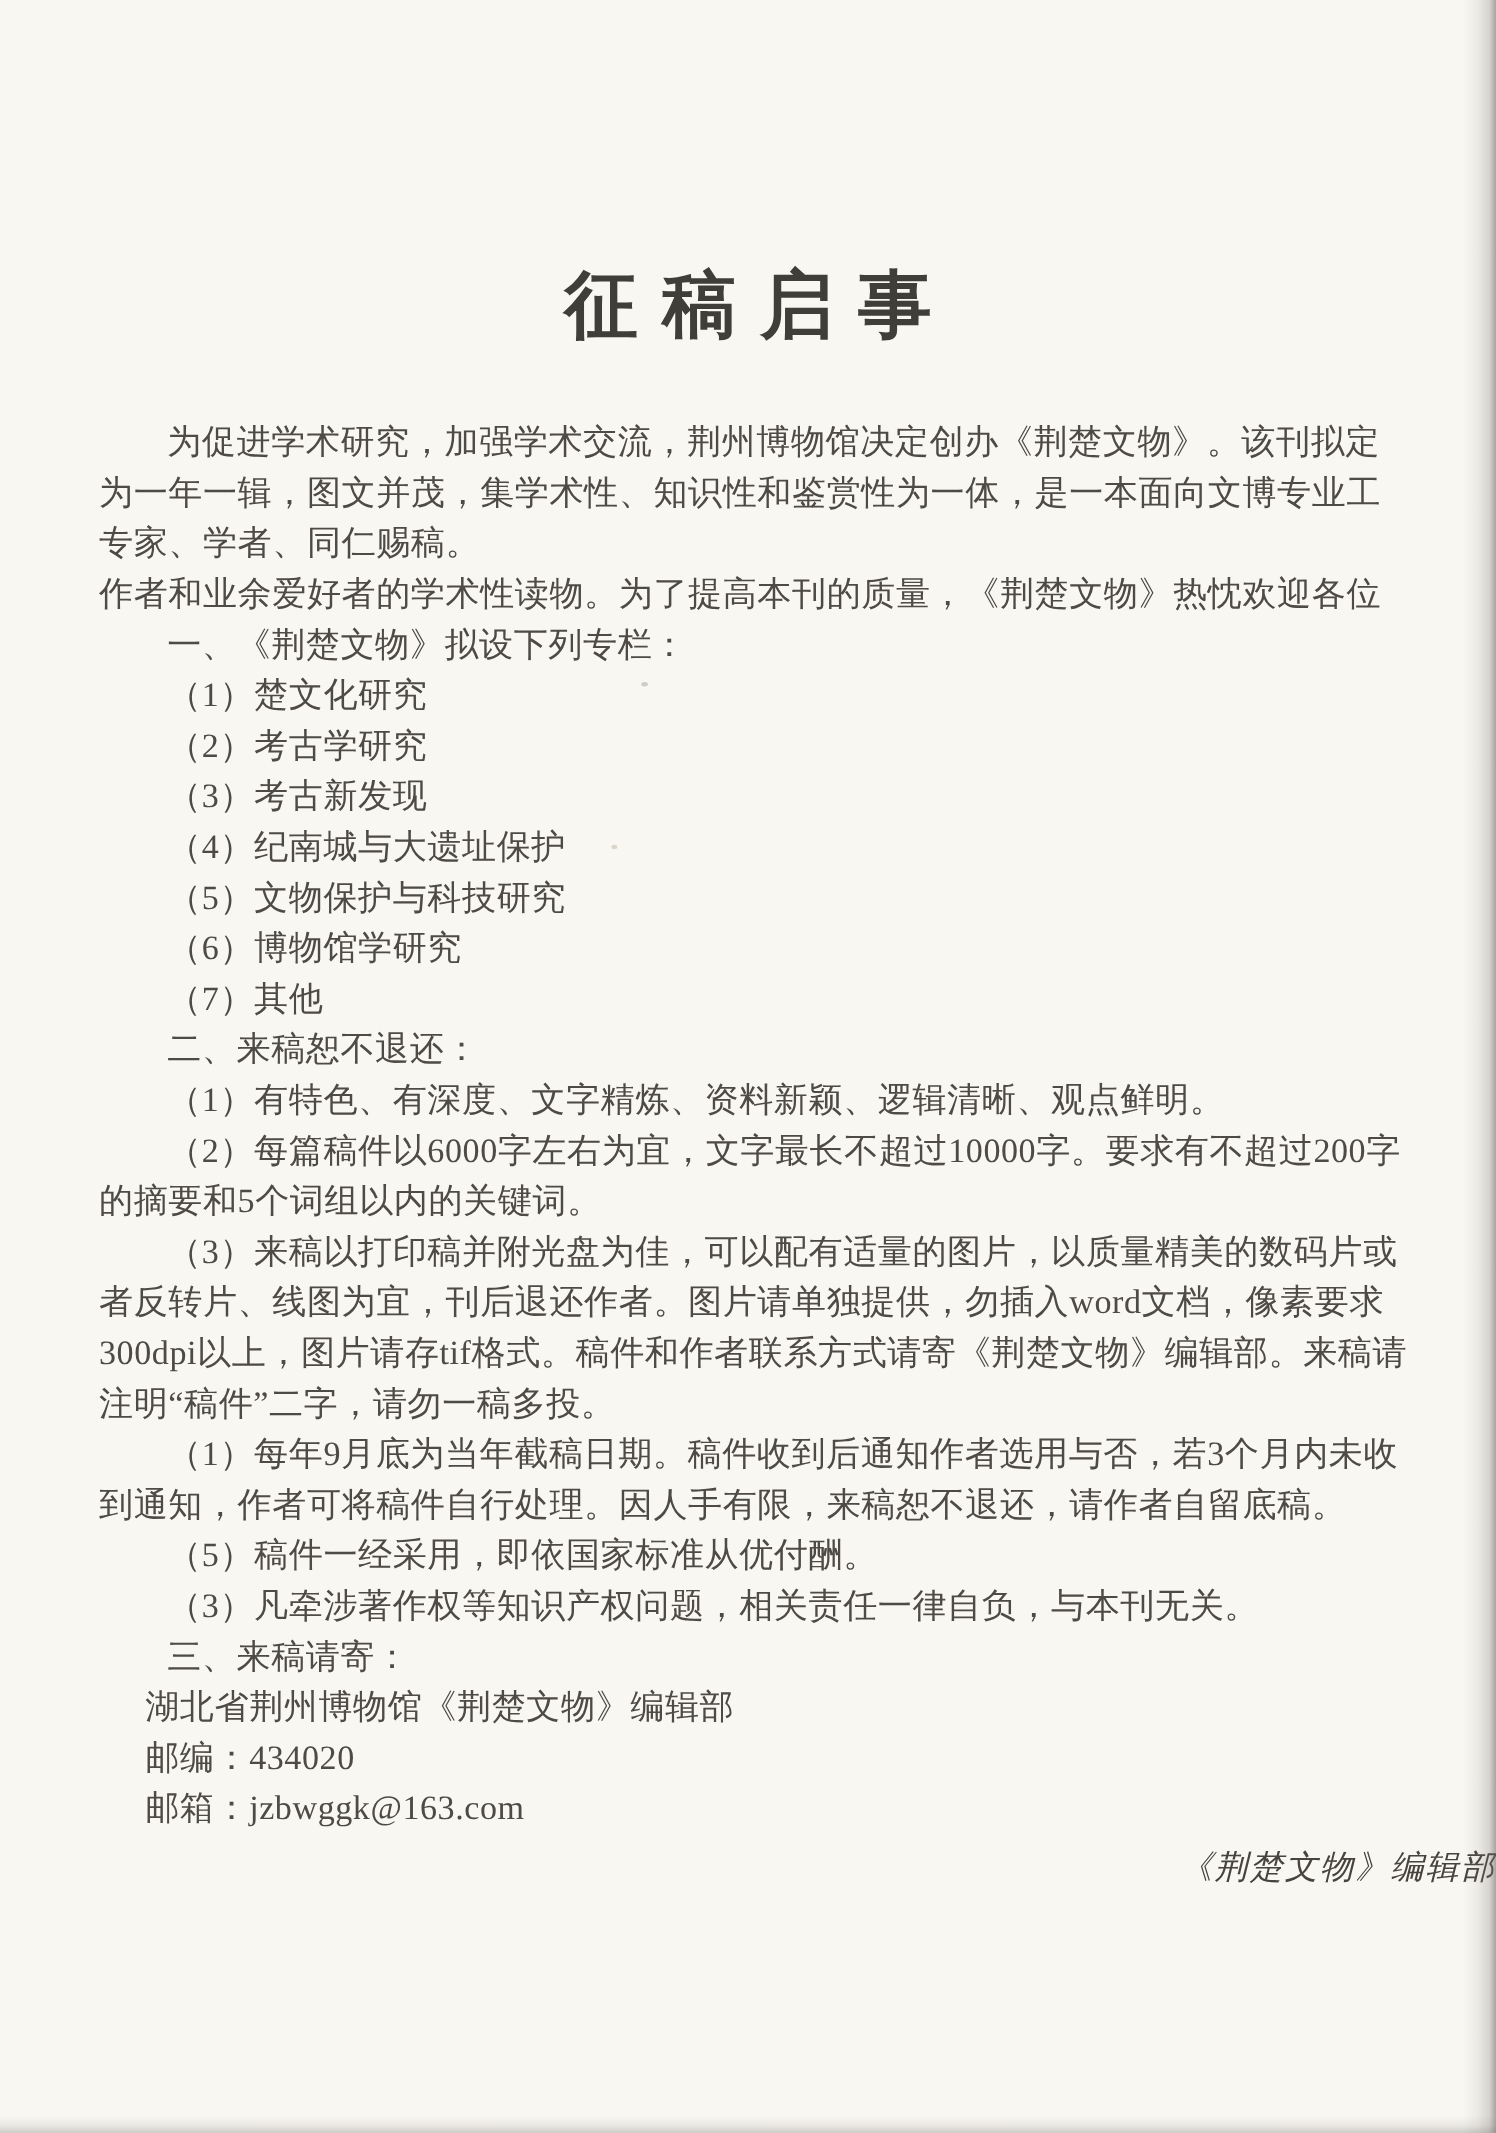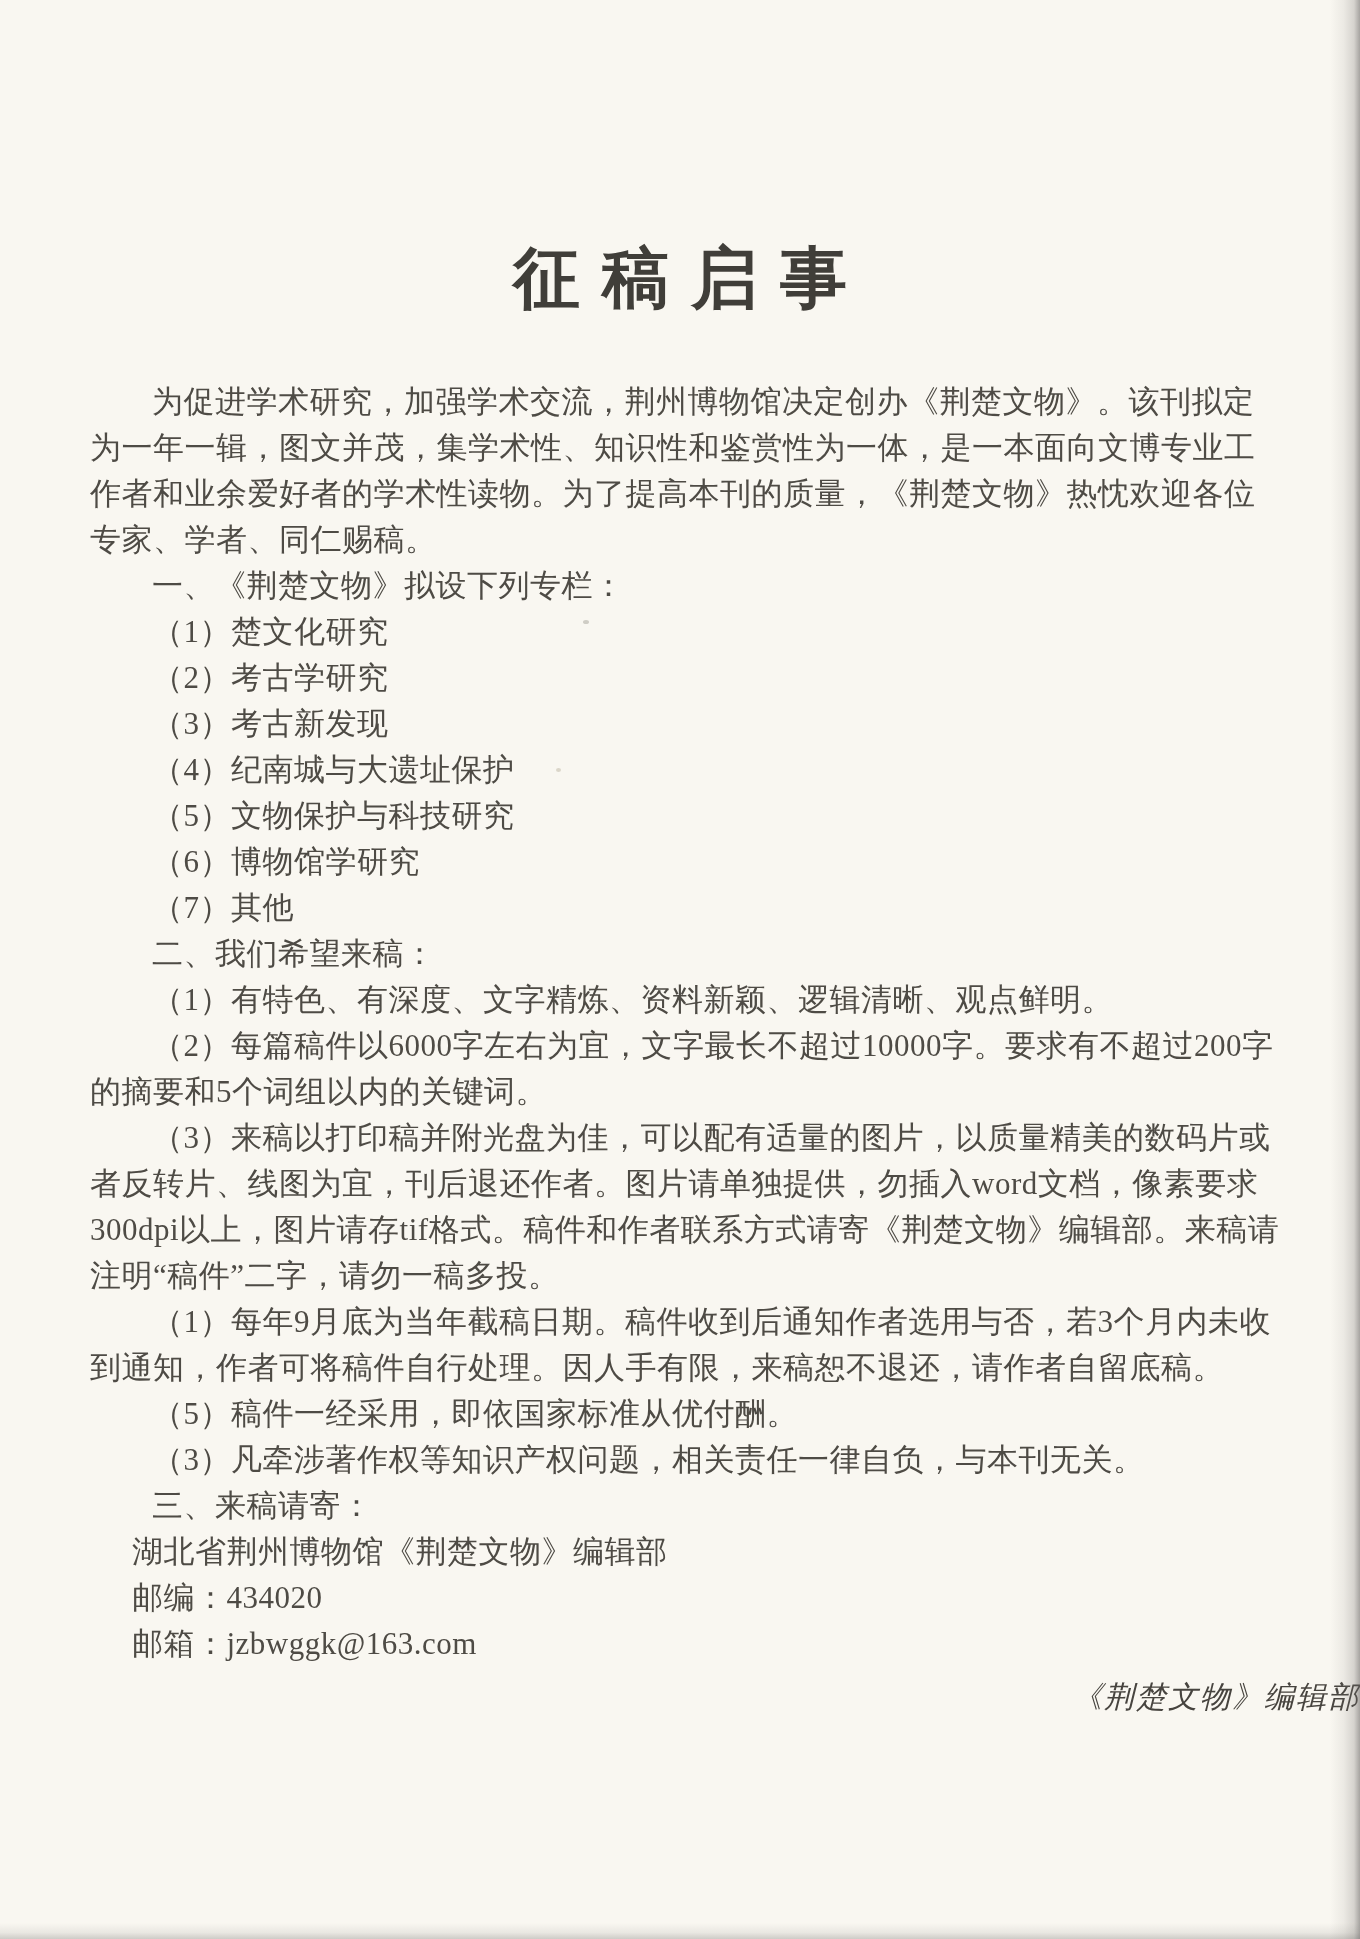--- a/index.html
+++ b/index.html
@@ -74,33 +74,33 @@
 <body>
 
 <div class="page">
 
   <h1 class="title">征稿启事</h1>
 
   <div class="body">
 
     <p class="ln ind">为促进学术研究，加强学术交流，荆州博物馆决定创办《荆楚文物》。该刊拟定</p>
     <p class="ln">为一年一辑，图文并茂，集学术性、知识性和鉴赏性为一体，是一本面向文博专业工</p>
+    <p class="ln">专家、学者、同仁赐稿。</p>
     <p class="ln">作者和业余爱好者的学术性读物。为了提高本刊的质量，《荆楚文物》热忱欢迎各位</p>
-    <p class="ln">专家、学者、同仁赐稿。</p>
 
     <p class="ln ind">一、《荆楚文物》拟设下列专栏：</p>
     <p class="ln ind">（1）楚文化研究</p>
     <p class="ln ind">（2）考古学研究</p>
     <p class="ln ind">（3）考古新发现</p>
     <p class="ln ind">（4）纪南城与大遗址保护</p>
     <p class="ln ind">（5）文物保护与科技研究</p>
     <p class="ln ind">（6）博物馆学研究</p>
     <p class="ln ind">（7）其他</p>
 
-    <p class="ln ind">二、我们希望来稿：</p>
+    <p class="ln ind">二、来稿恕不退还：</p>
     <p class="ln ind">（1）有特色、有深度、文字精炼、资料新颖、逻辑清晰、观点鲜明。</p>
     <p class="ln ind">（2）每篇稿件以6000字左右为宜，文字最长不超过10000字。要求有不超过200字</p>
     <p class="ln">的摘要和5个词组以内的关键词。</p>
     <p class="ln ind">（3）来稿以打印稿并附光盘为佳，可以配有适量的图片，以质量精美的数码片或</p>
     <p class="ln">者反转片、线图为宜，刊后退还作者。图片请单独提供，勿插入word文档，像素要求</p>
     <p class="ln">300dpi以上，图片请存tif格式。稿件和作者联系方式请寄《荆楚文物》编辑部。来稿请</p>
     <p class="ln">注明“稿件”二字，请勿一稿多投。</p>
     <p class="ln ind">（1）每年9月底为当年截稿日期。稿件收到后通知作者选用与否，若3个月内未收</p>
     <p class="ln">到通知，作者可将稿件自行处理。因人手有限，来稿恕不退还，请作者自留底稿。</p>
     <p class="ln ind">（5）稿件一经采用，即依国家标准从优付酬。</p>

